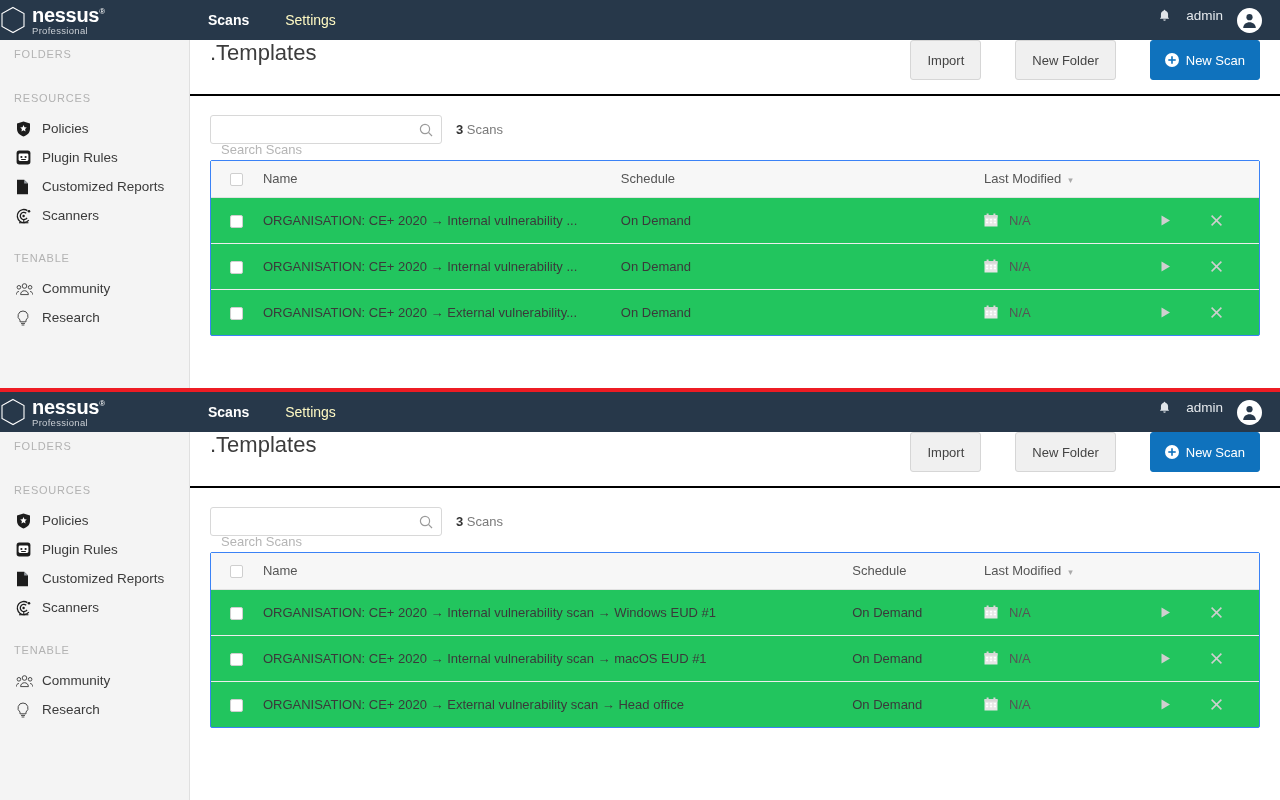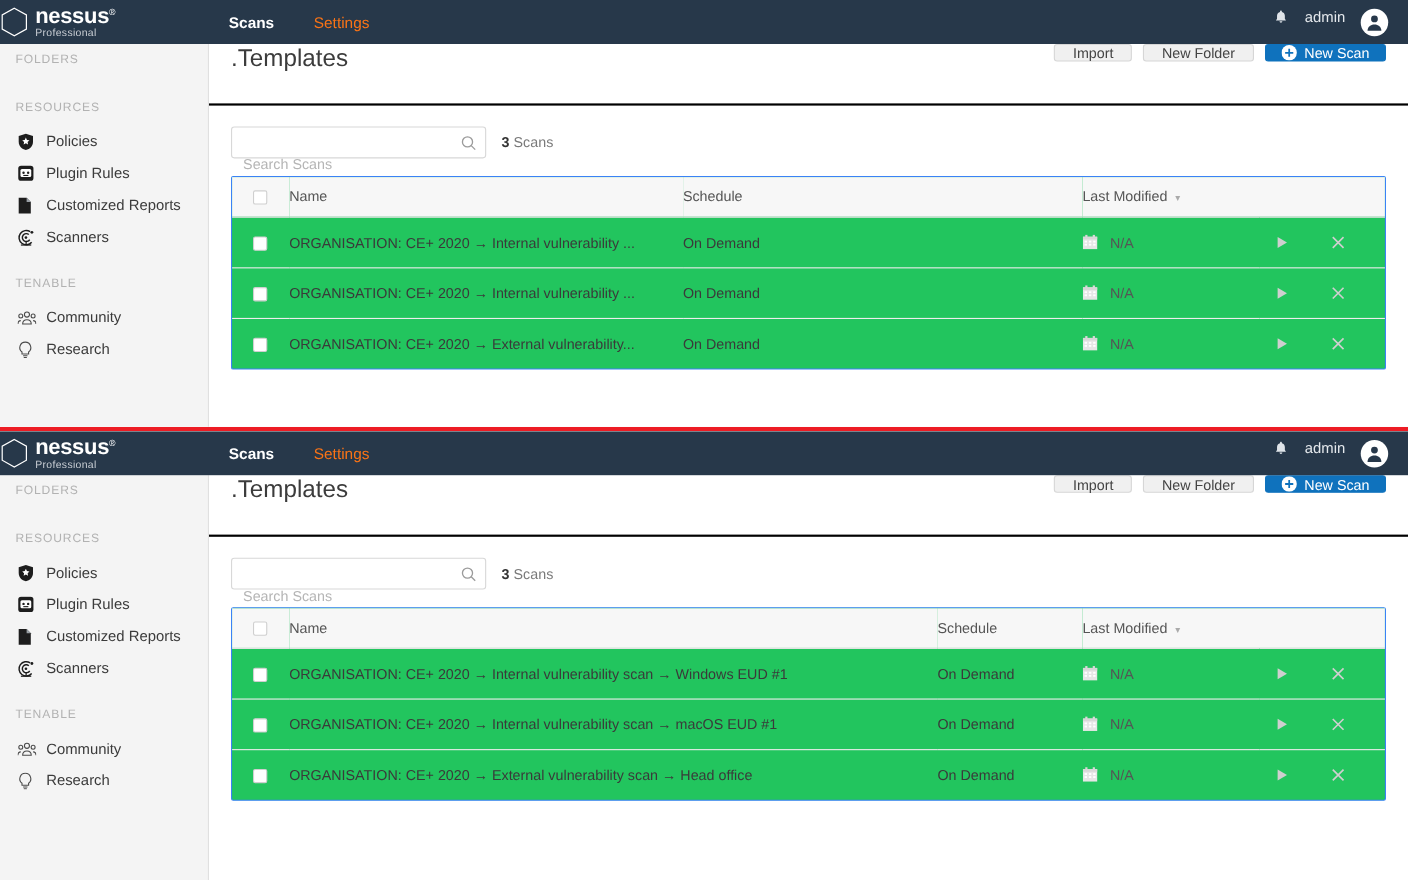--- a/index.html
+++ b/index.html
@@ -19,21 +19,21 @@
     background: #27384a;
     display: flex; align-items: center;
   }
   .brand { width: 190px; height: 40px; display: flex; align-items: center; flex: none; }
   .hexlogo { width: 26px; height: 28px; flex: none; margin-right: 6px; }
   .brandtext { display: flex; flex-direction: column; justify-content: center; line-height: 1; }
   .brand-name { color: #fff; font-size: 20px; font-weight: bold; letter-spacing: -0.3px; position: relative; }
   .brand-name .reg { font-size: 8px; vertical-align: super; font-weight: normal; }
   .brand-sub { color: #c9ced4; font-size: 9.5px; letter-spacing: 0.3px; margin-top: 1px; }
   .navtabs { display: flex; align-items: center; height: 40px; }
-  .navtab { color: #f97316; font-size: 14px; padding: 0 18px; line-height: 40px; cursor: pointer; }
+  .navtab { color: #fef9c3; font-size: 14px; padding: 0 18px; line-height: 40px; cursor: pointer; }
   .navtab.active { color: #ffffff; font-weight: bold; }
   .navright { margin-left: auto; display: flex; align-items: flex-start; padding-right: 18px; gap: 14px; }
   .bell { width: 15px; height: 16px; display: block; }
   .username { color: #e4e8ec; font-size: 13.5px; }
   .avatar {
     width: 25px; height: 25px; border-radius: 50%;
     background: #ffffff; display: flex; align-items: center; justify-content: center;
   }
 
   
@@ -66,24 +66,25 @@
 
   
   .pagehead {
     height: 56px; display: flex; align-items: flex-start;
     padding: 0 20px 0 20px;
     border-bottom: 2px solid #000000;
   }
   .pagetitle { font-size: 22px; color: #3c3c3c; font-weight: normal; }
   .headbtns { margin-left: auto; display: flex; align-items: center; gap: 10px; }
   .btn {
-    height: 16px; border: 1px solid #d6d6d6; background: #f0f0f0;
+    height: 40px; border: 1px solid #d6d6d6; background: #f0f0f0;
     border-radius: 3px; color: #444; font-size: 13px;
     padding: 0 16px; display: flex; align-items: center; cursor: pointer;
     font-family: "Liberation Sans", sans-serif;
+    margin-left: 24px;
   }
   .btn.primary {
     background: #0f72bd; border-color: #0f72bd; color: #fff;
     padding: 0 14px; gap: 7px; font-size: 13px;
   }
   .plusicon { width: 14px; height: 14px; flex: none; }
 
   
   .toolbar { display: flex; align-items: center; padding: 19px 20px 0 20px; }
   .searchbox {

